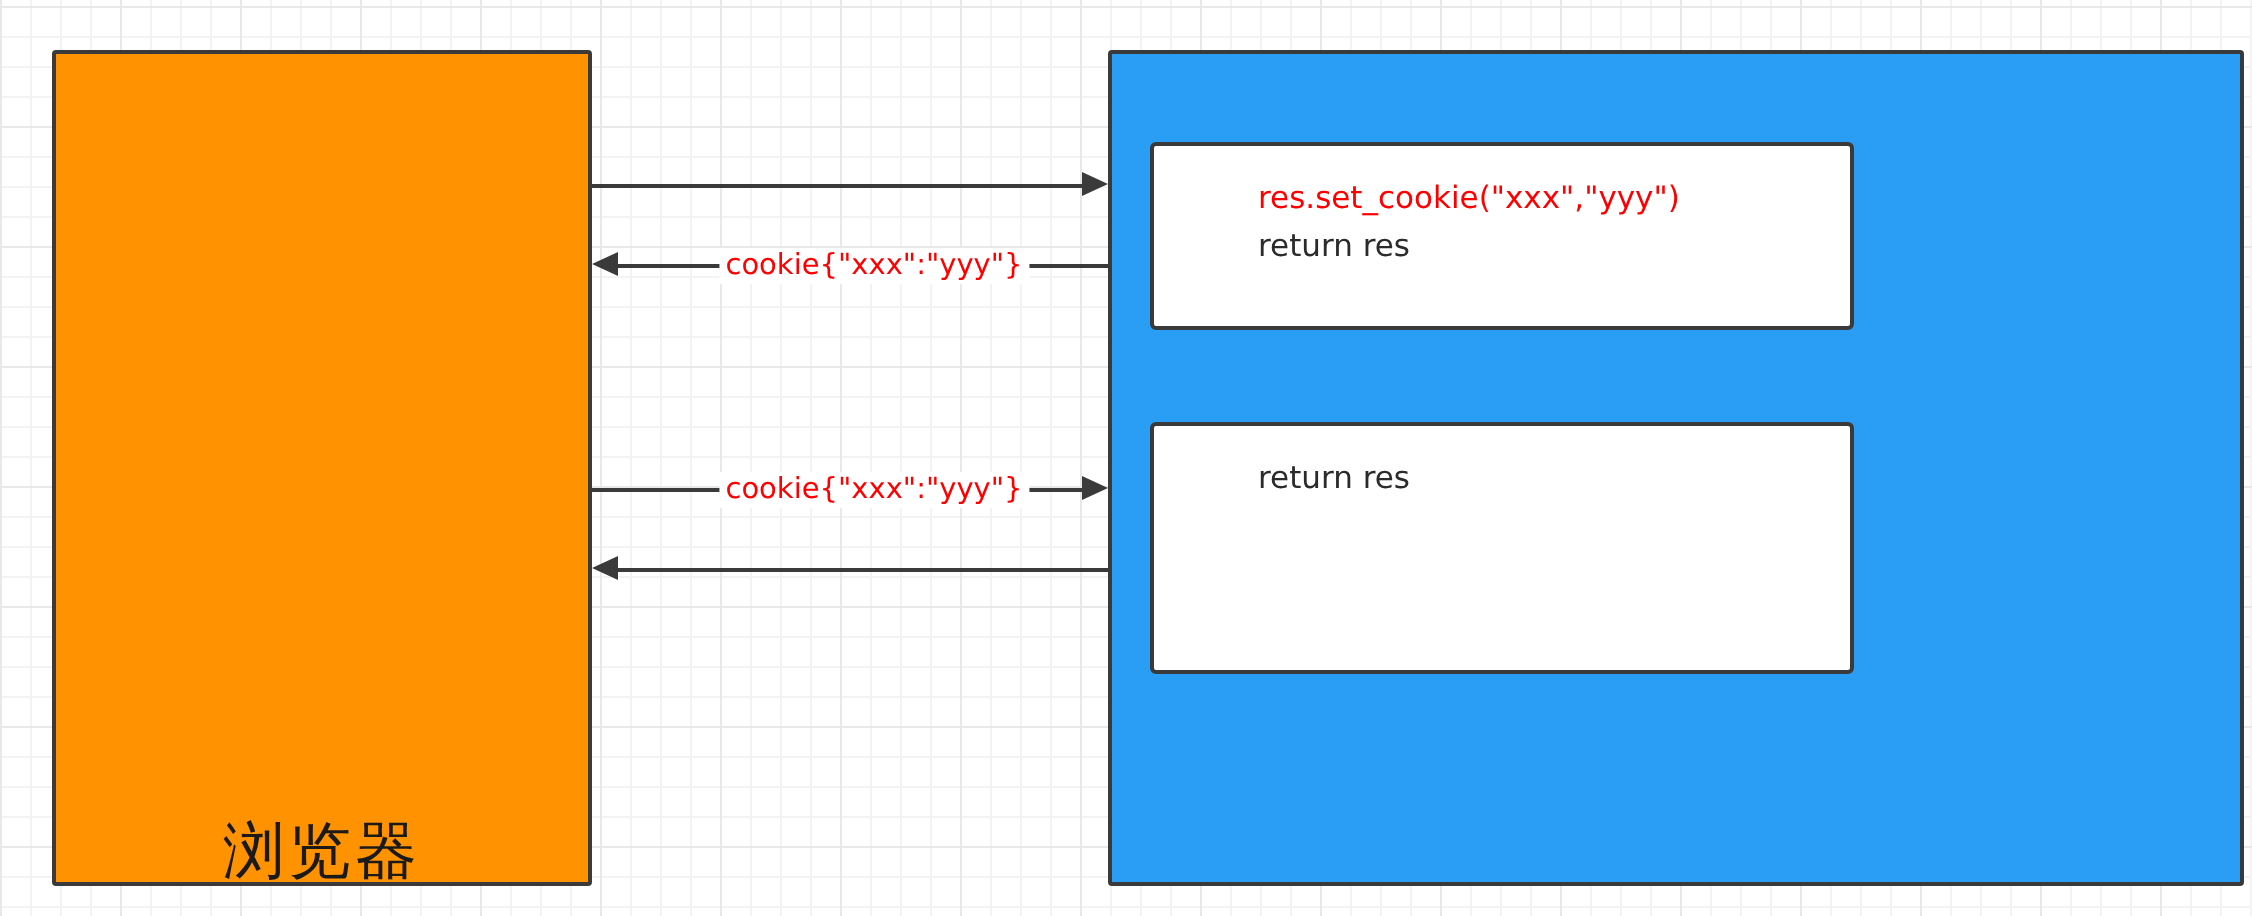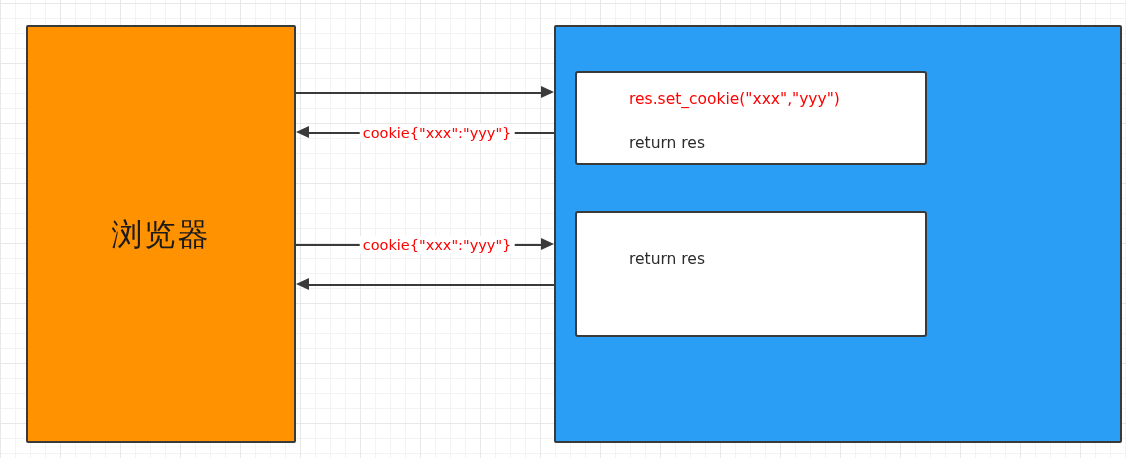--- a/index.html
+++ b/index.html
@@ -30,21 +30,21 @@
     border-radius: 2px;
   }
 
   #browser-node {
     left: 26px;
     top: 25px;
     width: 270px;
     height: 418px;
     background: #ff9200;
     display: flex;
-    align-items: center;
+    align-items: flex-end;
     justify-content: center;
   }
   #browser-label {
     font-family: "Liberation Serif", "DejaVu Serif", serif;
     font-size: 31px;
     color: #1a1a1a;
     letter-spacing: 2px;
     line-height: 1;
     user-select: none;
   }
@@ -77,21 +77,21 @@
     width: 352px;
     height: 126px;
   }
   .code-line {
     font-family: "DejaVu Sans", "Liberation Sans", sans-serif;
     font-size: 15.5px;
     line-height: 24px;
     white-space: nowrap;
   }
   .code-line.red { color: #ff0000; }
-  .code-line.dark { color: #2b2b2b; margin-top: 20px; }
+  .code-line.dark { color: #2b2b2b; }
 
   
   .arrow-line {
     position: absolute;
     height: 0;
     border-top: 2px solid #3a3a3a;
   }
   .arrow-head {
     position: absolute;
     width: 0;

